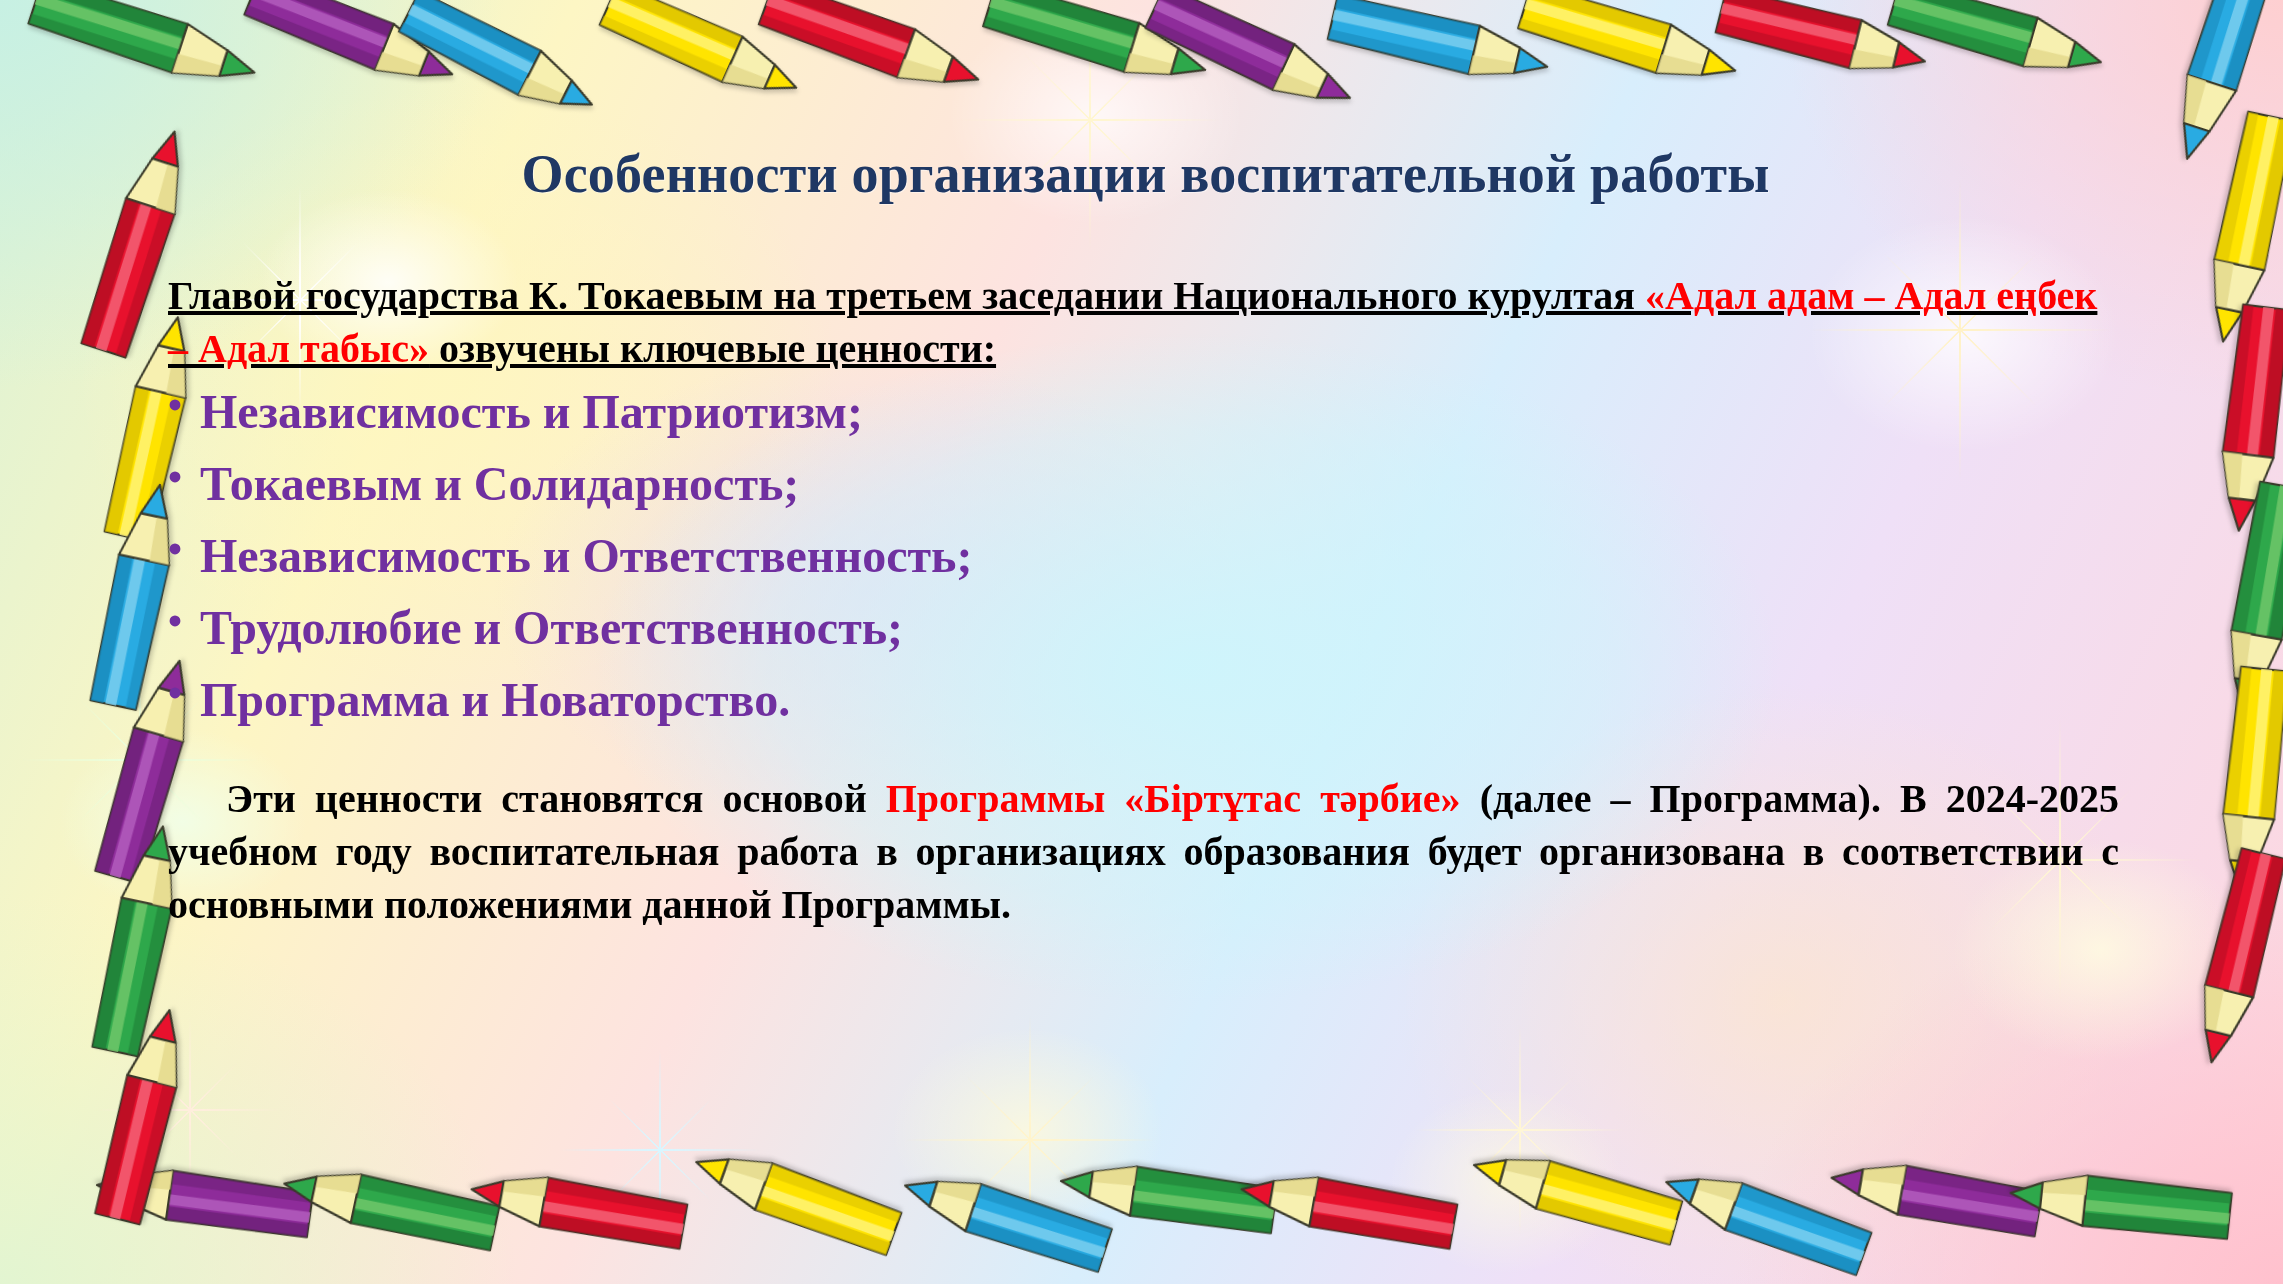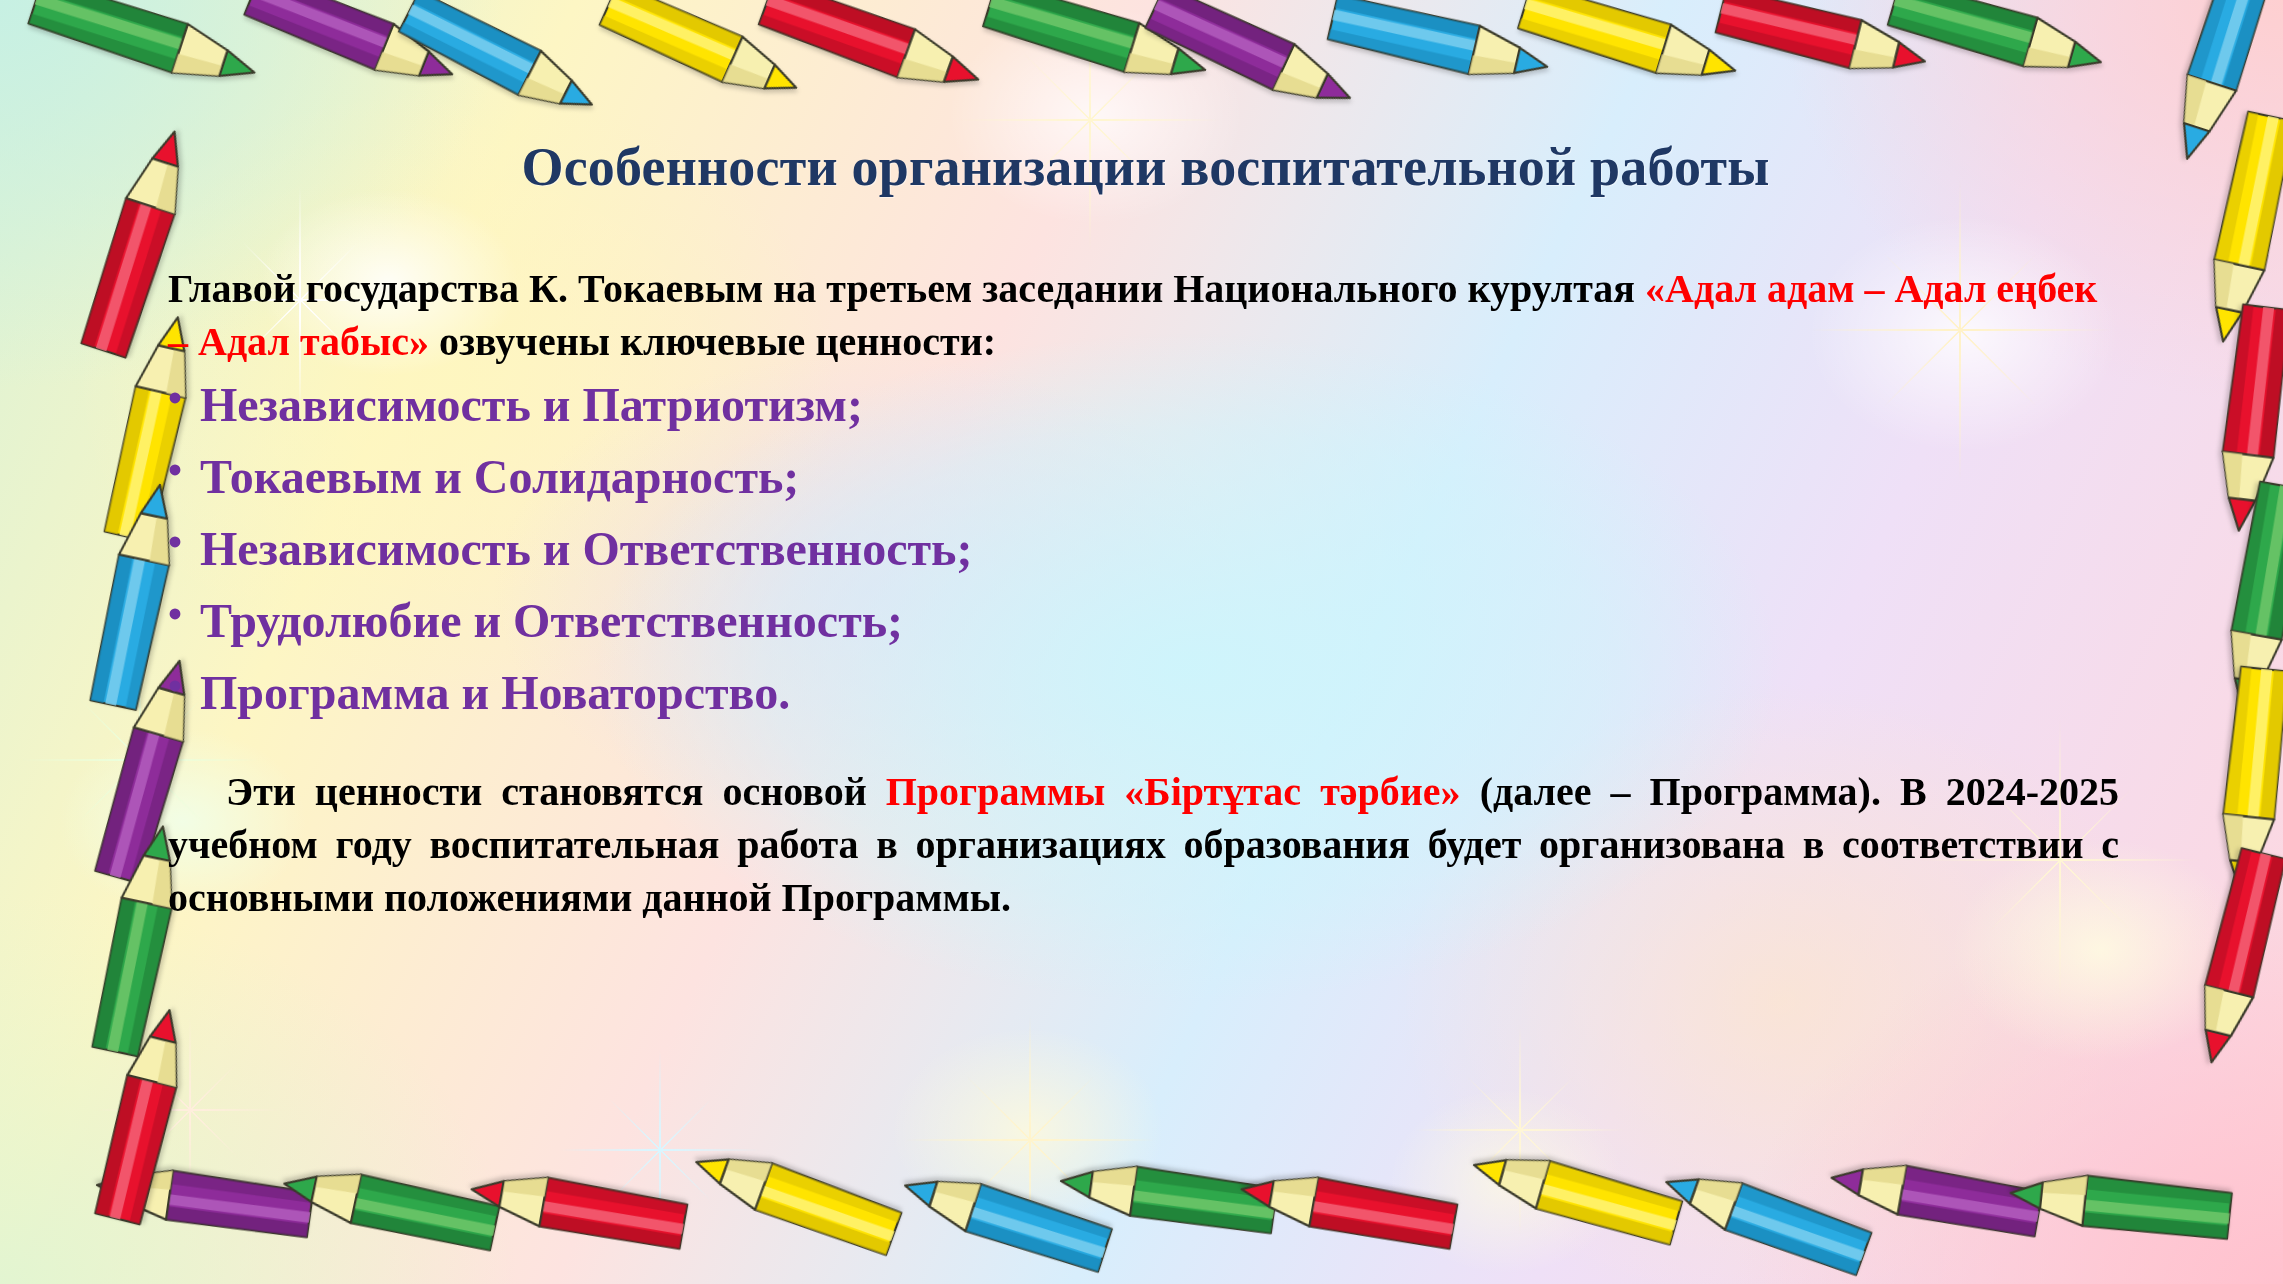--- a/index.html
+++ b/index.html
@@ -66,41 +66,42 @@
   .star .d2 { transform: translate(-50%,-50%) rotate(-45deg); }
 
   
   .pencil { position:absolute; transform-origin: center; }
   .pencil svg { display:block; overflow: visible; }
 
   
   .content {
     position: absolute;
     left: 168px;
-    top: 101px;
+    top: 108px;
     width: 1955px;
     height: 1020px;
   }
   .title {
     text-align: center;
     color: #1f3864;
     font-weight: bold;
     font-size: 54px;
     line-height: 1.1;
     letter-spacing: .2px;
     margin: 37px 0 0 0;
     text-shadow: 1px 1px 0 rgba(255,255,255,.45);
   }
   .para-intro {
     margin: 66px 0 0 0;
     font-size: 40px;
     font-weight: bold;
     line-height: 1.32;
     color: #000000;
     text-align: left;
+    text-decoration: underline;
   }
   .hl-red { color: #ff0000; }
 
   ul.values {
     list-style: none;
     margin: 12px 0 0 0;
     padding: 0;
   }
   ul.values li {
     position: relative;

